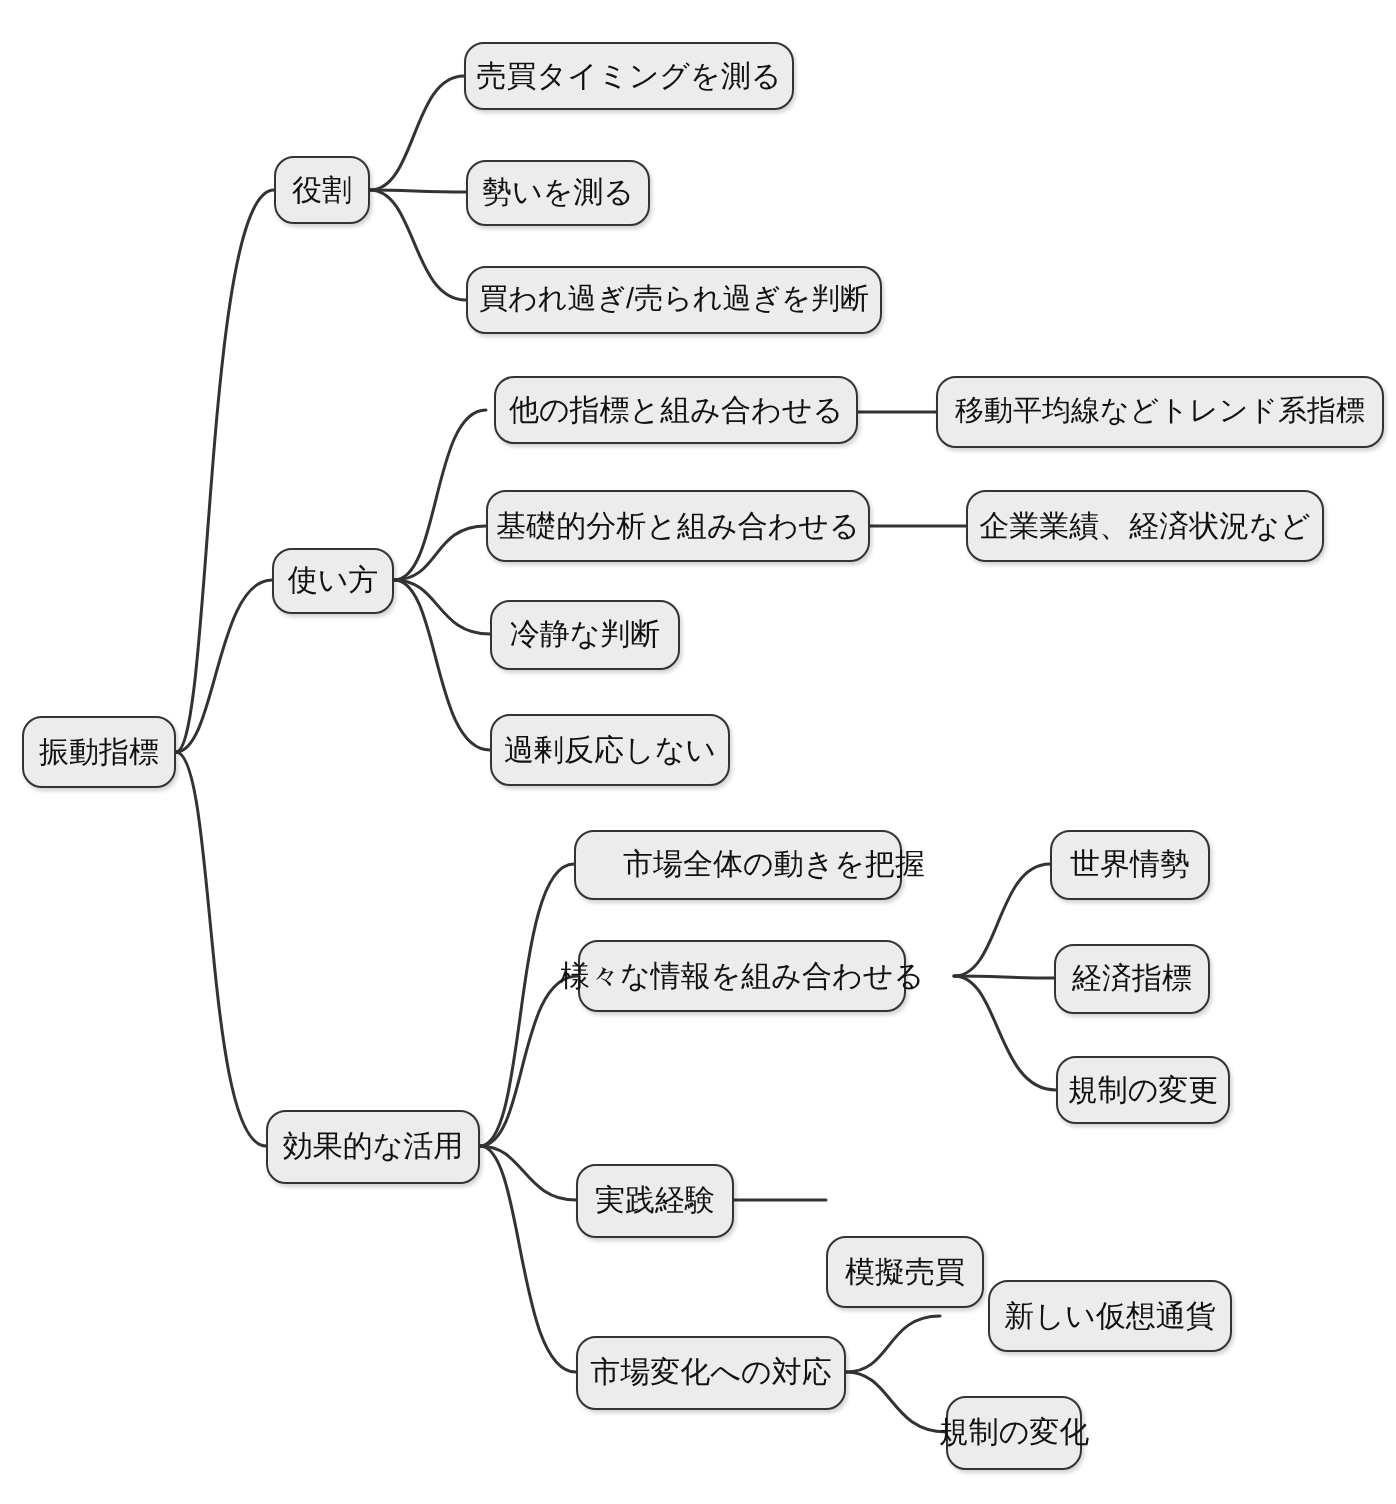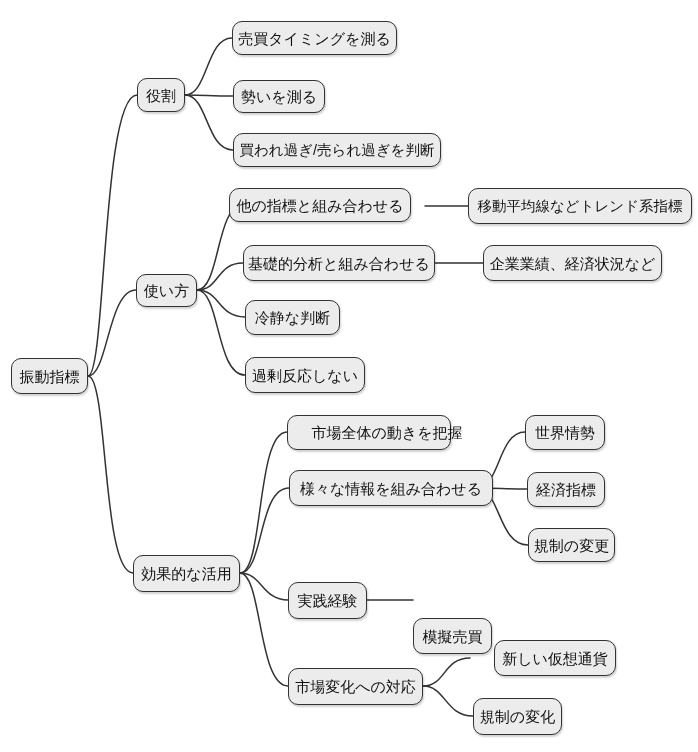--- a/index.html
+++ b/index.html
@@ -75,32 +75,32 @@
   </svg>
 
   <div class="node" style="left:11px; top:358px; width:77px; height:36px;">振動指標</div>
 
   <div class="node" style="left:137px; top:78px; width:48px; height:34px;">役割</div>
   <div class="node" style="left:232px; top:21px; width:165px; height:34px;">売買タイミングを測る</div>
   <div class="node" style="left:233px; top:80px; width:92px; height:33px;">勢いを測る</div>
   <div class="node" style="left:233px; top:133px; width:208px; height:34px; font-size:14.5px;">買われ過ぎ/売られ過ぎを判断</div>
 
   <div class="node" style="left:136px; top:274px; width:61px; height:33px;">使い方</div>
-  <div class="node" style="left:229px; top:188px; width:182px; height:34px;">他の指標と組み合わせる</div>
+  <div class="node" style="left:247px; top:188px; width:182px; height:34px;">他の指標と組み合わせる</div>
   <div class="node" style="left:468px; top:188px; width:224px; height:36px; font-size:14.5px;">移動平均線などトレンド系指標</div>
   <div class="node" style="left:243px; top:245px; width:192px; height:36px;">基礎的分析と組み合わせる</div>
   <div class="node" style="left:483px; top:245px; width:179px; height:36px;">企業業績、経済状況など</div>
   <div class="node" style="left:245px; top:300px; width:95px; height:35px;">冷静な判断</div>
   <div class="node" style="left:245px; top:357px; width:120px; height:36px;">過剰反応しない</div>
 
   <div class="node" style="left:133px; top:555px; width:107px; height:37px;">効果的な活用</div>
   <div class="node" style="left:287px; top:415px; width:164px; height:35px;padding-left:36px;">市場全体の動きを把握</div>
-  <div class="node" style="left:289px; top:470px; width:204px; height:36px;">様々な情報を組み合わせる</div>
+  <div class="node" style="left:289px; top:470px; width:164px; height:36px;">様々な情報を組み合わせる</div>
   <div class="node" style="left:525px; top:415px; width:80px; height:35px;">世界情勢</div>
   <div class="node" style="left:527px; top:472px; width:78px; height:35px;">経済指標</div>
   <div class="node" style="left:528px; top:528px; width:87px; height:34px;">規制の変更</div>
   <div class="node" style="left:288px; top:582px; width:79px; height:37px;">実践経験</div>
   <div class="node" style="left:413px; top:582px; width:79px; height:36px;margin-top:36px;">模擬売買</div>
   <div class="node" style="left:288px; top:668px; width:135px; height:37px;">市場変化への対応</div>
   <div class="node" style="left:470px; top:640px; width:122px; height:36px;margin-left:24px;">新しい仮想通貨</div>
-  <div class="node" style="left:473px; top:698px; width:89px; height:37px;">規制の変化</div>
+  <div class="node" style="left:473px; top:698px; width:68px; height:37px;">規制の変化</div>
 
 </div>
 
 </body></html>

